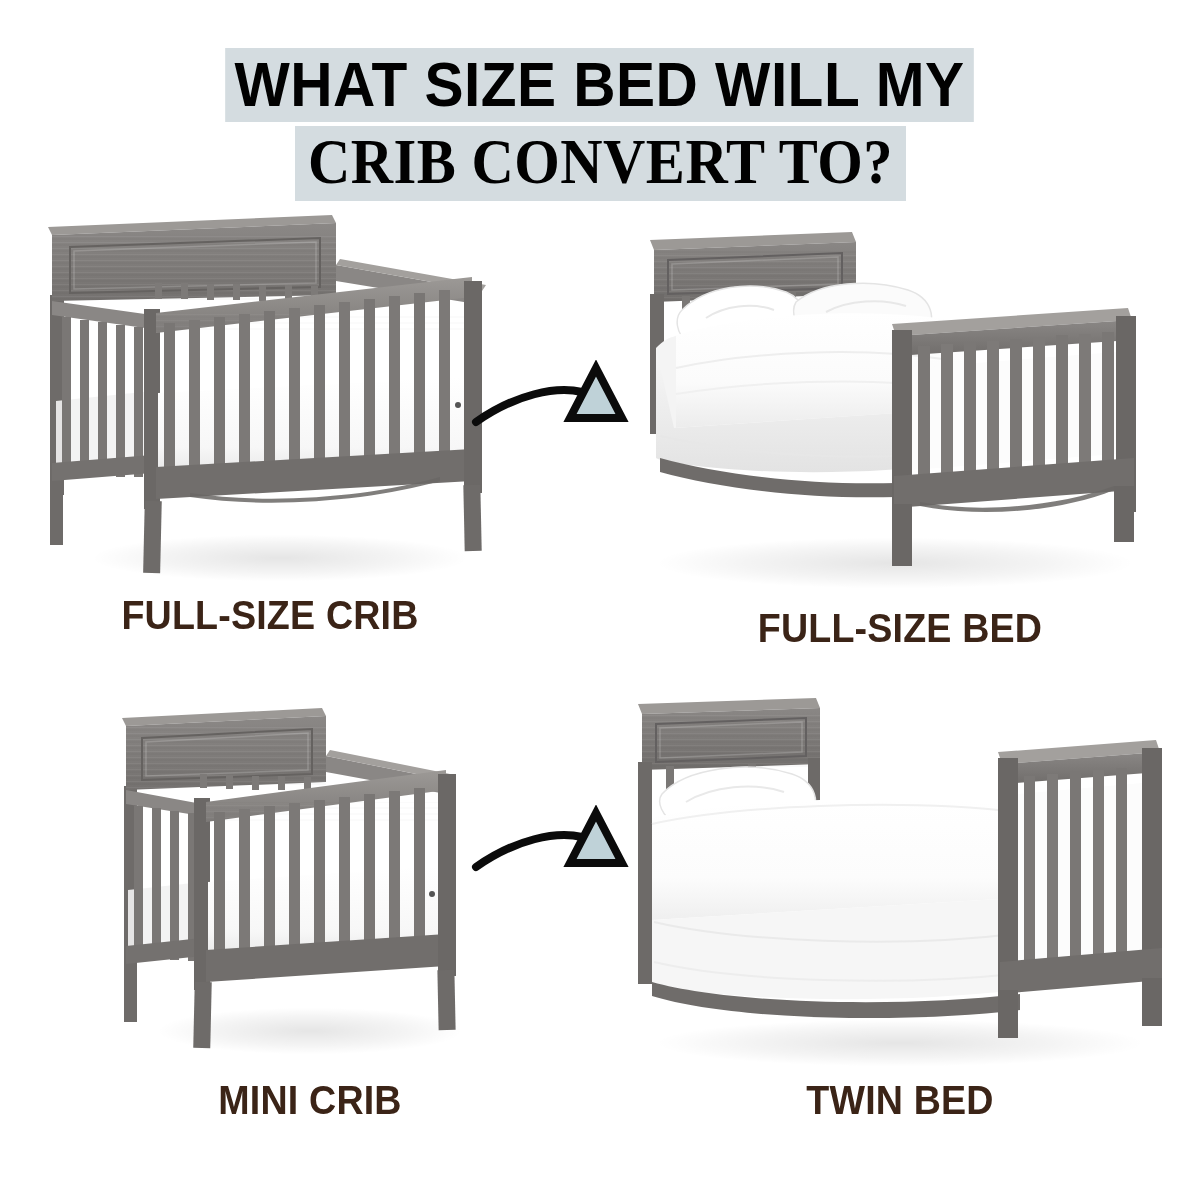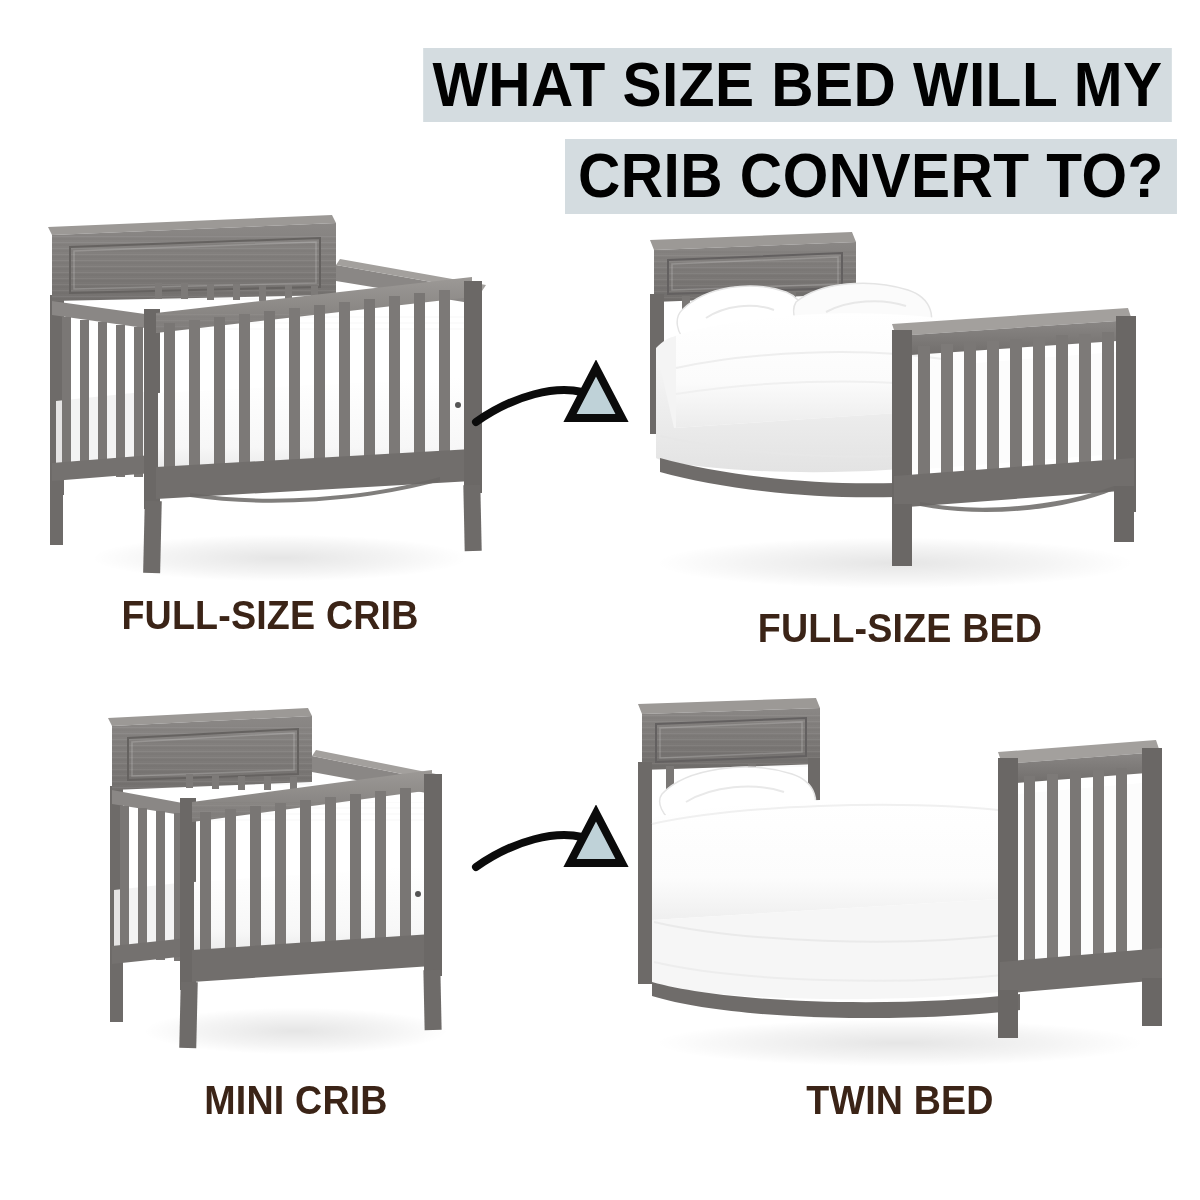--- a/index.html
+++ b/index.html
@@ -6,40 +6,40 @@
   html,body{ background:#ffffff; }
   body{
     width:1200px; height:1200px; position:relative; overflow:hidden;
     font-family:"Liberation Sans", sans-serif;
     -webkit-font-smoothing:antialiased;
   }
 
   
   .title-block{
     position:absolute; top:48px; left:0; width:1200px;
-    text-align:right;
+    text-align:center;
   }
   .title-line{
     display:block; line-height:1.0; margin:0 auto;
   }
   .title-line .hl{
     display:inline-block;
     background:#d4dce0;
     color:#010101;
     font-weight:700;
     font-size:63px;
     letter-spacing:0.5px;
     line-height:1.02;
     padding:4px 10px 6px 10px;
     transform:scaleX(0.93);
     transform-origin:center;
     white-space:nowrap;
   }
   .title-line.l2 .hl{ padding-left:14px; padding-right:14px; }
-  .title-line.l2{ margin-top:17px; }
+  .title-line.l2{ margin-top:4px;font-family:Liberation Serif, serif; }
 
   
   .row{ position:absolute; left:0; width:1200px; }
   .row-1{ top:205px; height:470px; }
   .row-2{ top:690px; height:470px; }
 
   .cell{ position:absolute; }
   .cell-label{
     position:absolute; left:0; width:100%;
     text-align:center;
@@ -274,21 +274,21 @@
         <rect x="494" y="268" width="20" height="56" fill="#6a6765"></rect>
       </svg>
     </div>
 
     <div class="cell-label" style="top:388px;">FULL-SIZE BED</div>
   </div>
 </div>
 
 <div class="row row-2">
 
-  <div class="cell" style="left:96px; top:0; width:400px; height:470px;">
+  <div class="cell" style="left:110px; top:0; width:400px; height:470px;">
 
     <div class="floorshadow" style="left:50px; top:318px; width:300px; height:46px;"></div>
 
     <div class="art" style="left:0; top:0; width:400px; height:400px;">
       <svg viewBox="0 0 400 400" width="400" height="400">
         <defs>
           <linearGradient id="gw3" x1="0" y1="0" x2="0" y2="1">
             <stop offset="0%" stop-color="#8b8886"></stop>
             <stop offset="100%" stop-color="#74716f"></stop>
           </linearGradient>

